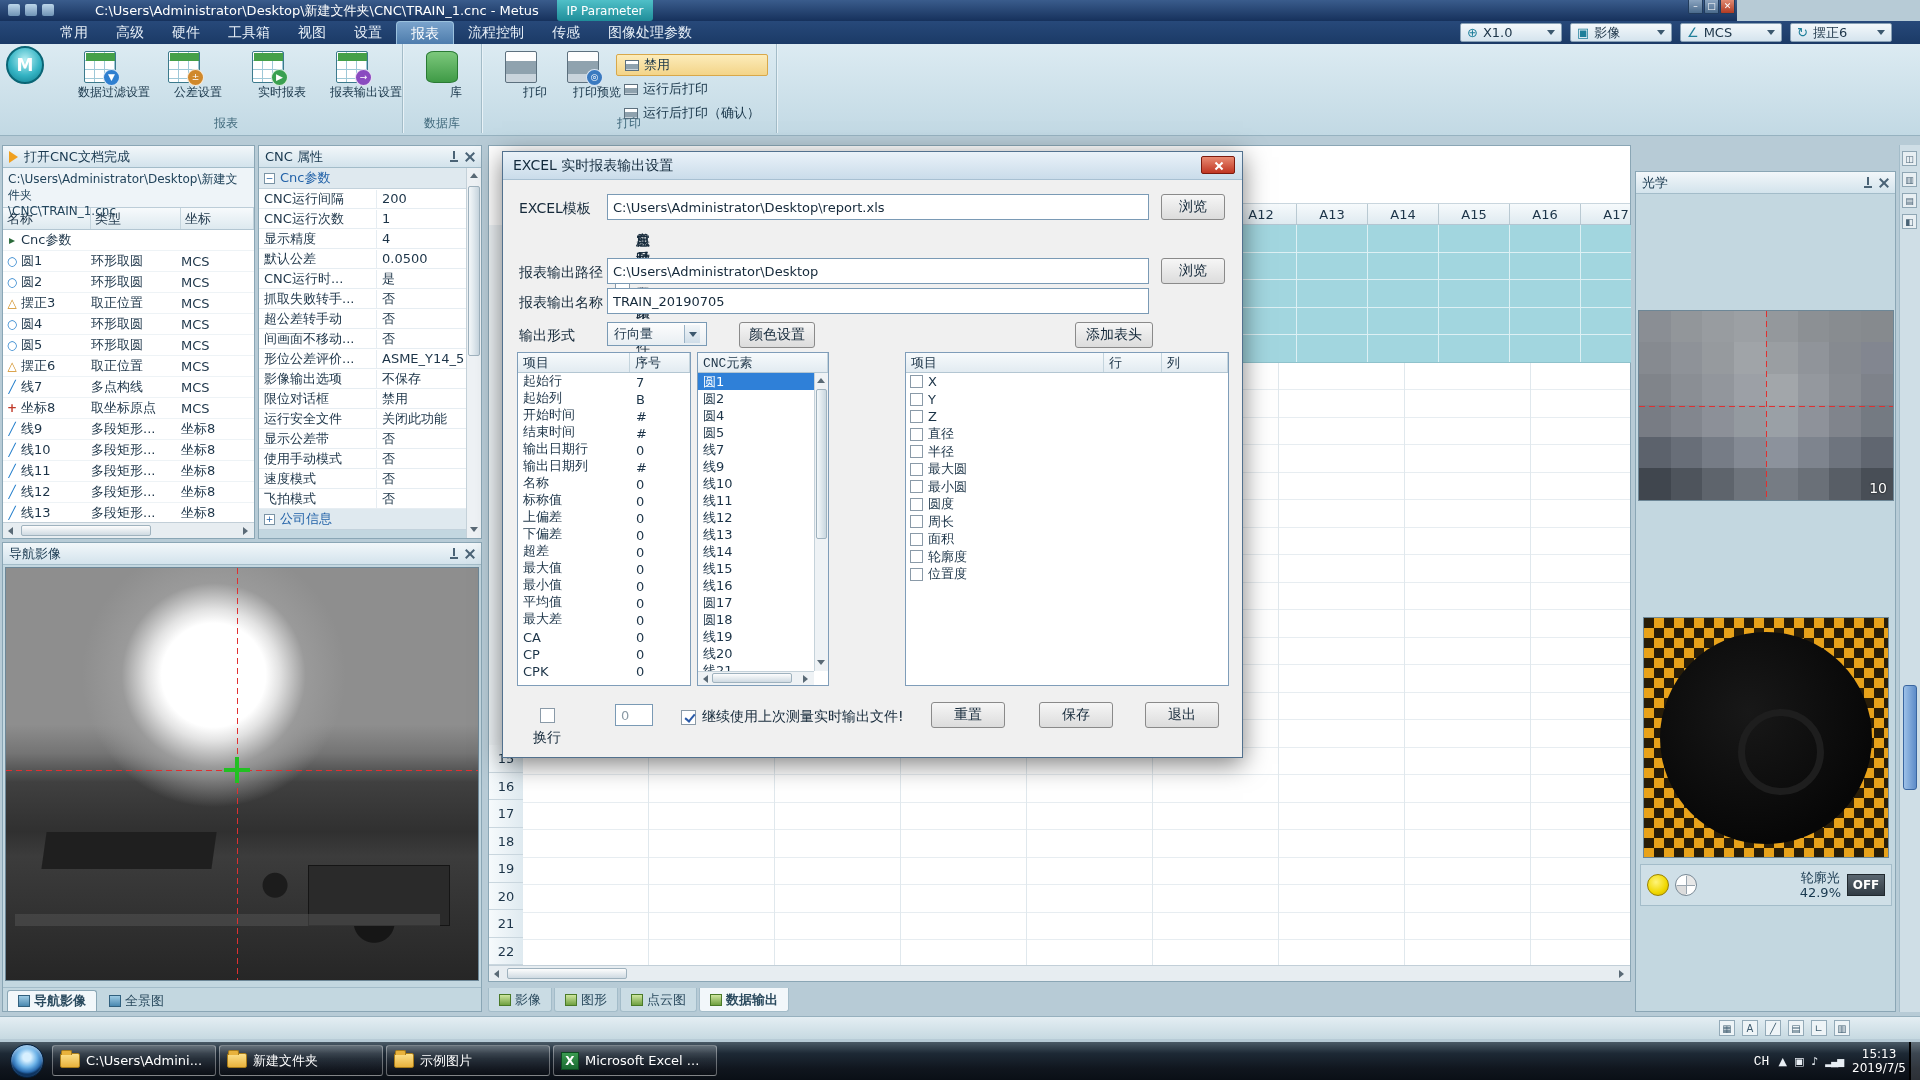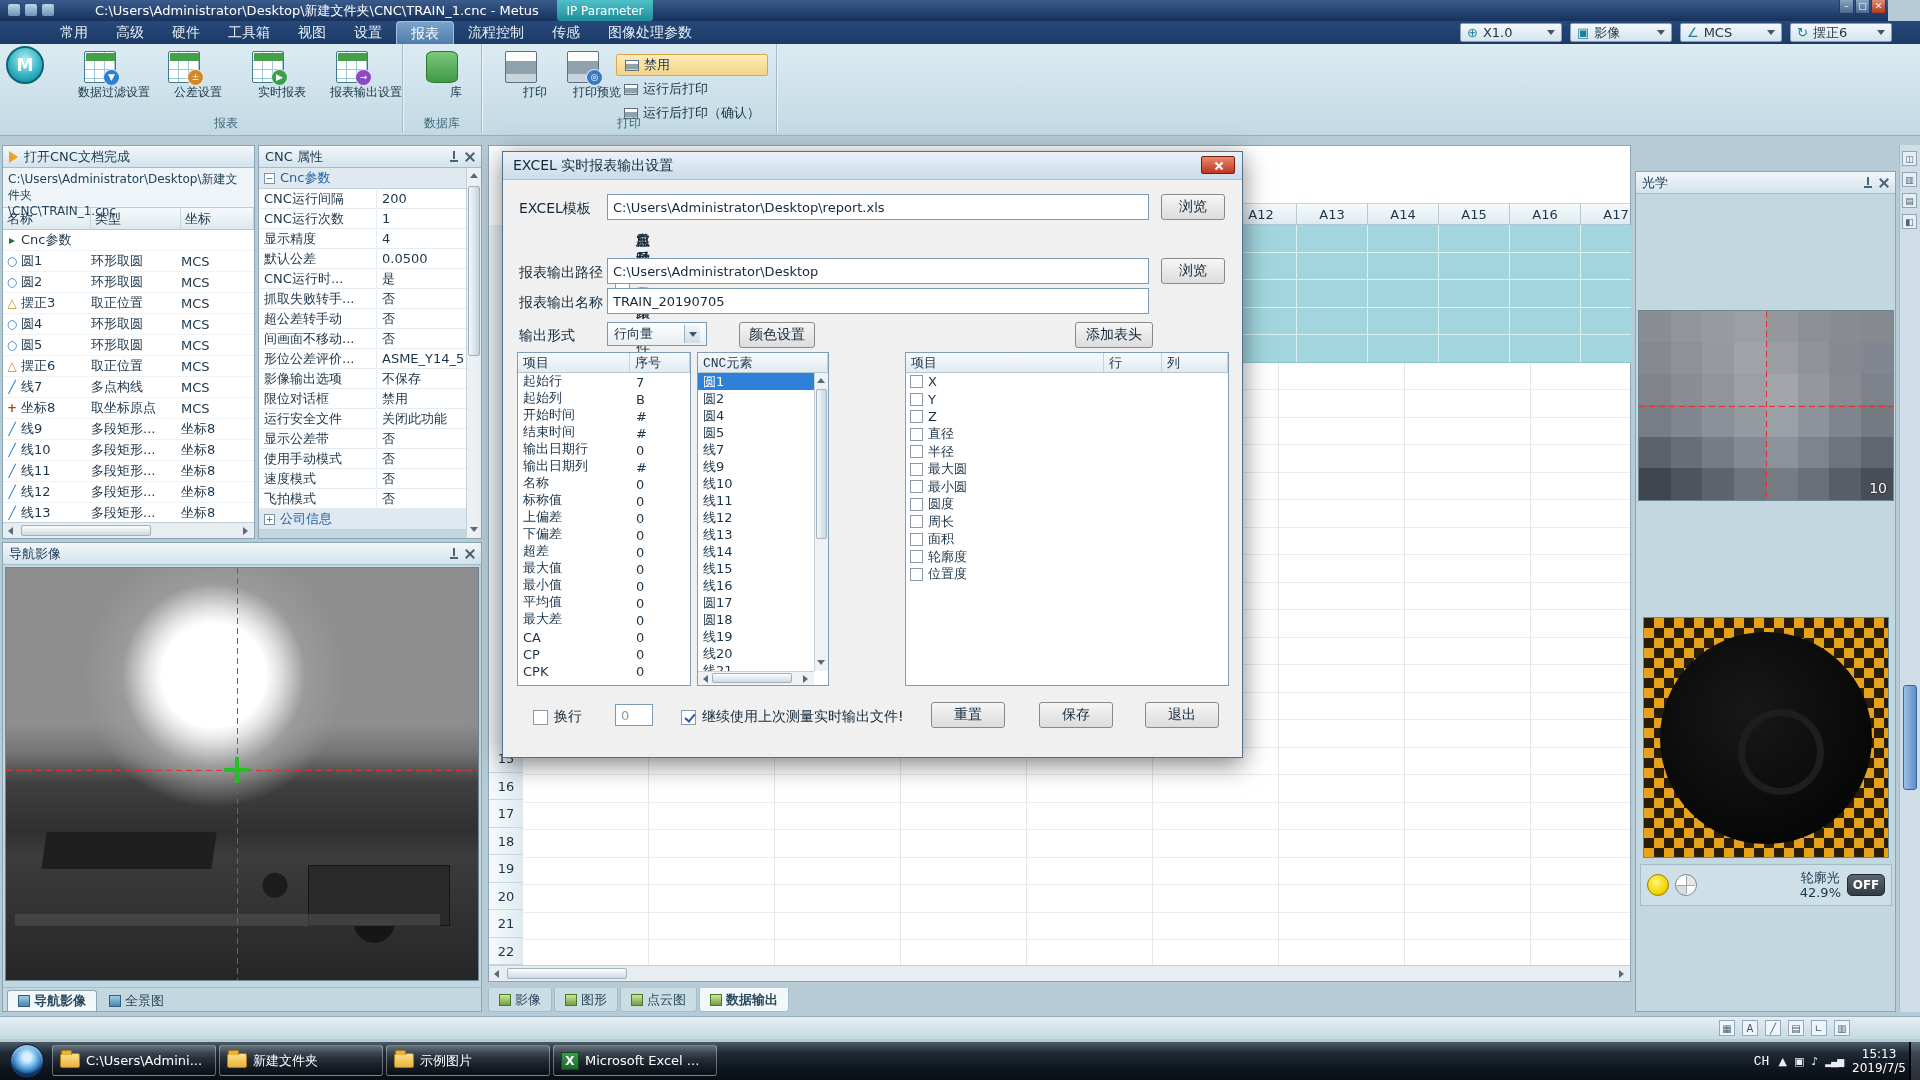--- a/index.html
+++ b/index.html
@@ -1,20 +1,20 @@
 <!DOCTYPE html>
 <html><head>
 <meta charset="utf-8">
 <style>
 *{margin:0;padding:0;box-sizing:border-box;}
 html,body{width:1920px;height:1080px;overflow:hidden;}
 body{font-family:"DejaVu Sans","Liberation Sans",sans-serif;font-size:14px;color:#1c3448;background:#b7cbd6;position:relative;}
 
 
-.titlebar{position:absolute;left:0;top:0;width:1888px;height:21px;background:linear-gradient(#3a5c8c,#16315c);display:flex;align-items:center;}
+.titlebar{position:absolute;left:0;top:0;width:1737px;height:21px;background:linear-gradient(#3a5c8c,#16315c);display:flex;align-items:center;}
 .tb-title{position:absolute;left:95px;top:2px;color:#fff;font-size:13px;white-space:nowrap;}
 .tb-qat{position:absolute;left:8px;top:4px;display:flex;gap:5px;}
 .tb-qat i{width:12px;height:12px;background:linear-gradient(#bcd6ea,#6f93b5);border-radius:2px;display:block;}
 .tb-context{position:absolute;left:557px;top:0;width:96px;height:21px;background:linear-gradient(#4fc0c8,#1f8d99);color:#fff;font-size:12px;display:flex;align-items:center;justify-content:center;border-radius:0 0 3px 3px;}
 .winbtns{position:absolute;right:2px;top:0;display:flex;}
 .winbtn{width:15px;height:14px;margin-left:1px;background:linear-gradient(#8aa4c0,#4a6a8c);border:1px solid #223c5c;border-top:none;color:#fff;font-size:9px;line-height:12px;text-align:center;border-radius:0 0 2px 2px;}
 .winbtn.close{background:linear-gradient(#e08a72,#b03a22);}
 
 
 .tabrow{position:absolute;left:0;top:21px;width:1920px;height:23px;background:linear-gradient(#27497a,#1b3a66);display:flex;align-items:flex-end;padding-left:46px;}
@@ -158,21 +158,21 @@
 .opt-val{position:absolute;right:6px;bottom:4px;color:#fff;font-size:14px;text-shadow:0 0 2px #000;}
 .cam{position:absolute;left:7px;top:445px;width:246px;height:241px;background:repeating-conic-gradient(#e8a21a 0% 25%,#2a1e08 0% 50%) 0 0/20px 20px;border:1px solid #6d8797;overflow:hidden;}
 .camcircle{position:absolute;left:50%;top:50%;width:212px;height:212px;transform:translate(-50%,-50%);border-radius:50%;background:radial-gradient(circle at 42% 38%,#181818,#070707 72%);}
 .camring{position:absolute;left:56%;top:56%;width:86px;height:86px;transform:translate(-50%,-50%);border-radius:50%;border:7px solid #1e1e1e;}
 .lightrow{position:absolute;left:4px;top:692px;width:252px;height:42px;background:#cfdfe7;border:1px solid #a3bcc9;display:flex;align-items:center;padding:0 6px;gap:6px;}
 .yellow-dot{width:22px;height:22px;border-radius:50%;background:radial-gradient(circle at 40% 35%,#fff47a,#f0d800 60%,#c8a800);border:1px solid #9a8200;}
 .wheel{width:22px;height:22px;border-radius:50%;border:1px solid #7a8a96;background:conic-gradient(#e8e8e8 0 90deg,#fff 0 180deg,#dcdcdc 0 270deg,#fff 0 360deg);position:relative;}
 .wheel::before{content:"";position:absolute;left:50%;top:1px;bottom:1px;width:1px;background:#9aa6b0;}
 .wheel::after{content:"";position:absolute;top:50%;left:1px;right:1px;height:1px;background:#9aa6b0;}
 .lightlbl{margin-left:auto;text-align:center;font-size:13px;color:#17374e;line-height:15px;}
-.offbtn{width:38px;height:22px;border-radius:5px;background:linear-gradient(#5a6670,#313b44);color:#fff;font-size:12px;font-weight:bold;display:flex;align-items:center;justify-content:center;border:1px solid #20282e;}
+.offbtn{width:38px;height:22px;border-radius:0;background:linear-gradient(#5a6670,#313b44);color:#fff;font-size:12px;font-weight:bold;display:flex;align-items:center;justify-content:center;border:1px solid #20282e;}
 
 
 .rightstrip{position:absolute;left:1899px;top:145px;width:21px;height:867px;background:#cfdee6;border-left:1px solid #a3bcc9;}
 .dockicos{position:absolute;left:2px;top:6px;display:flex;flex-direction:column;gap:6px;}
 .dockicos span{width:15px;height:15px;background:#e8eff3;border:1px solid #8fa6b4;font-size:9px;line-height:14px;text-align:center;color:#4a6376;}
 .bluethumb{position:absolute;left:3px;top:540px;width:14px;height:105px;background:linear-gradient(90deg,#9cc0e8,#5e8cc8);border:1px solid #3a66a0;border-radius:3px;}
 
 
 .dialog{position:absolute;left:502px;top:151px;width:741px;height:607px;background:#f0f0f0;border:1px solid #52718e;box-shadow:0 6px 24px rgba(0,0,0,.5);z-index:100;}
 .dtitle{height:28px;background:linear-gradient(#eaf2f9,#cadcea);border-bottom:1px solid #a8c0d2;display:flex;align-items:center;padding:0 10px;font-size:14px;color:#122a3c;}
@@ -975,21 +975,21 @@
           <span>轮廓度</span>
         </div>
 
         <div class="l3row">
           <span class="dcheck"></span>
           <span>位置度</span>
         </div>
       </div>
   </div>
 
-  <span class="dcheckrow" style="left:30px;top:556px;">
+  <span class="dcheckrow" style="left:30px;top:556px;flex-direction:column;">
     <span class="dcheck"></span>
     <span>换行</span>
   </span>
   <input class="dinput" style="left: 112px; top: 552px; width: 38px; height: 22px; color: rgb(138, 154, 165);" value="0">
   <span class="dcheckrow" style="left:178px;top:556px;">
     <span class="dcheck checked"></span>
     <span>继续使用上次测量实时输出文件!</span>
   </span>
   <div class="dbtn dfootbtn" style="left:428px;top:550px;">重置</div>
   <div class="dbtn dfootbtn" style="left:536px;top:550px;">保存</div>

